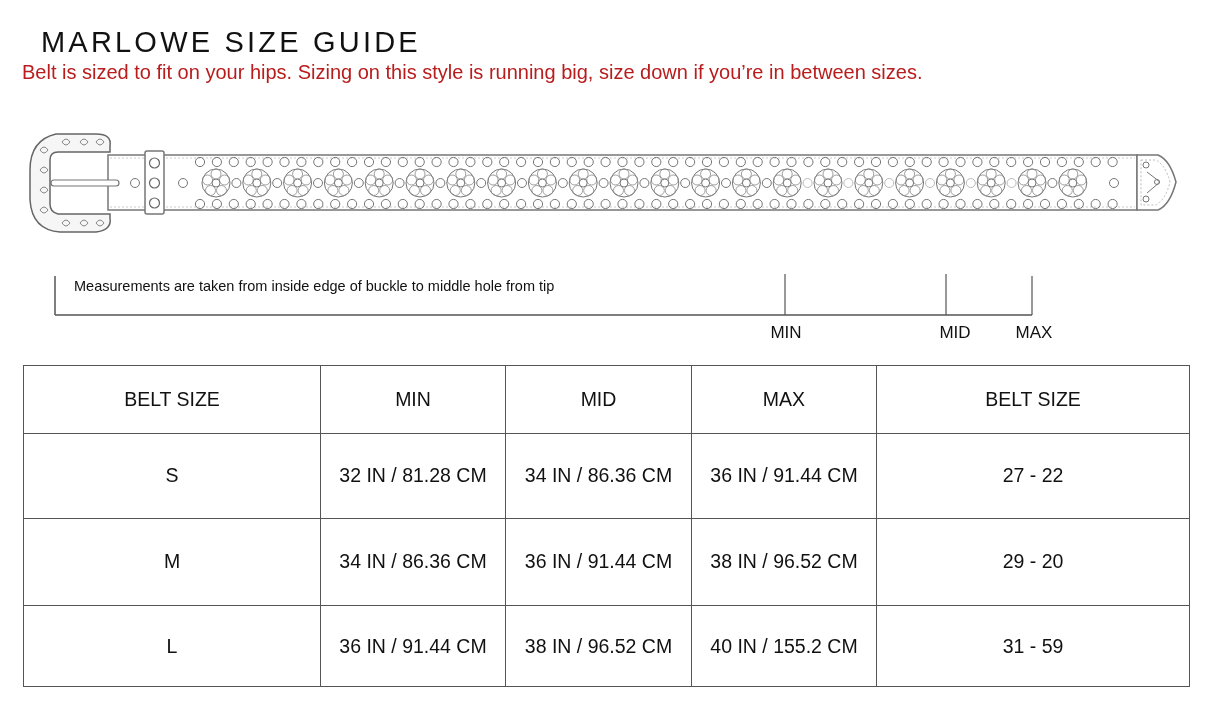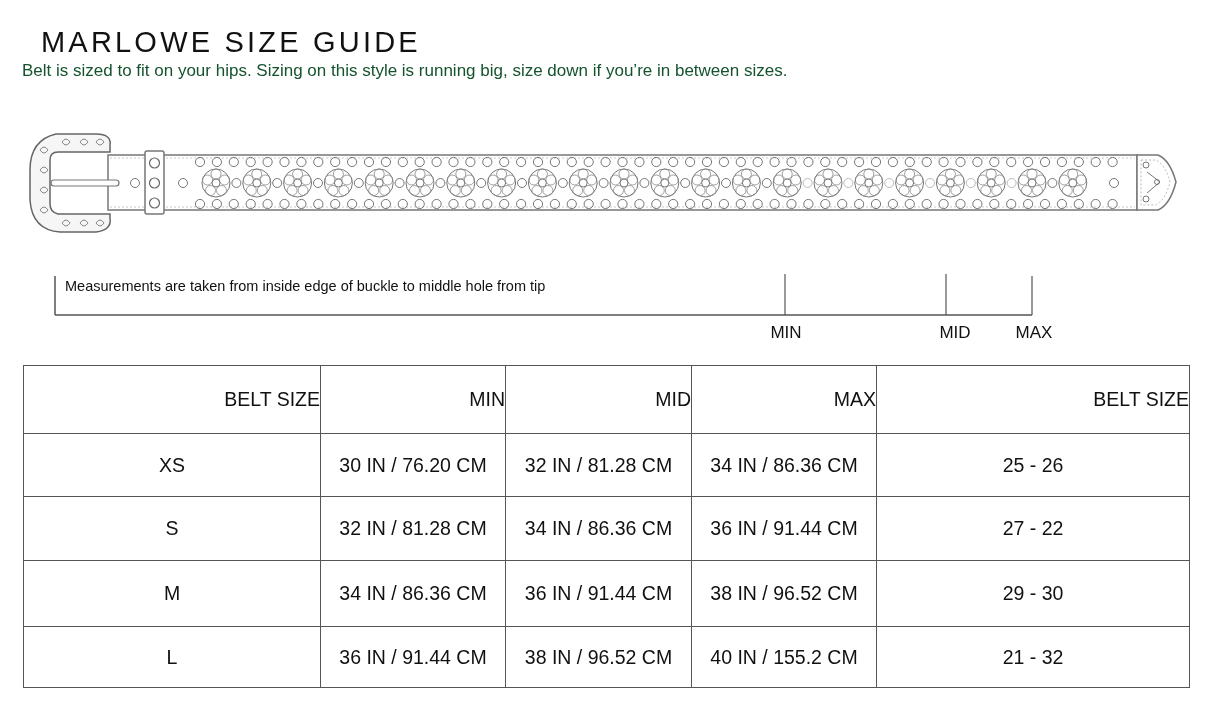--- a/index.html
+++ b/index.html
@@ -1,26 +1,26 @@
 <!DOCTYPE html>
 <html><head>
 <meta charset="utf-8">
 <style>
   html, body { margin:0; padding:0; background:#ffffff; }
   body { width:1226px; height:716px; position:relative; overflow:hidden; font-family:"Liberation Sans", sans-serif; color:#111; }
   .title { position:absolute; left:21px; top:26px; font-size:29px; letter-spacing:3.2px; font-weight:400; color:#111; white-space:nowrap;margin-left:20px; }
-  .subtitle { position:absolute; left:22px; top:61px; font-size:17px; color:#14532d; white-space:nowrap; }
+  .subtitle { position:absolute; left:22px; top:61px; font-size:20px; color:#b91c1c; white-space:nowrap; }
   .belt { position:absolute; left:0; top:120px; width:1226px; height:130px; }
   .bracket { position:absolute; }
-  .note { position:absolute; left:65px; top:278px; font-size:14.5px; color:#111; white-space:nowrap;text-align:center; }
+  .note { position:absolute; left:74px; top:278px; font-size:14.5px; color:#111; white-space:nowrap;text-align:center; }
   .mlabel { position:absolute; top:323px; font-size:17px; color:#111; transform:translateX(-50%); white-space:nowrap; }
   .table-wrap { position:absolute; left:23px; top:365px; width:1166px; height:322px; }
   table { border-collapse:collapse; width:100%; height:100%; table-layout:fixed; }
   td, th { border:1.5px solid #555; text-align:center; font-weight:400; font-size:19.5px; color:#111; padding:0; }
-  th { height:67px;text-align:right; }
+  th { height:67px; }
   tr.r1 td { height:62px; }
   tr.r2 td { height:63px; }
   tr.r3 td { height:65px; }
   tr.r4 td { height:60px; }
   .narrow { font-family:"Liberation Sans Narrow","Liberation Sans", sans-serif; }
 </style>
 </head>
 <body>
 
 <div class="title">MARLOWE SIZE GUIDE</div>
@@ -253,43 +253,36 @@
     <thead>
       <tr>
         <th>BELT SIZE</th>
         <th>MIN</th>
         <th class="narrow">MID</th>
         <th class="narrow">MAX</th>
         <th class="narrow">BELT SIZE</th>
       </tr>
     </thead>
     <tbody>
-      <tr class="r1">
-        <td>XS</td>
-        <td>30 IN / 76.20 CM</td>
-        <td class="narrow">32 IN / 81.28 CM</td>
-        <td class="narrow">34 IN / 86.36 CM</td>
-        <td class="narrow">25 - 26</td>
-      </tr>
       <tr class="r2">
         <td>S</td>
         <td>32 IN / 81.28 CM</td>
         <td class="narrow">34 IN / 86.36 CM</td>
         <td class="narrow">36 IN / 91.44 CM</td>
         <td class="narrow">27 - 22</td>
       </tr>
       <tr class="r3">
         <td>M</td>
         <td>34 IN / 86.36 CM</td>
         <td class="narrow">36 IN / 91.44 CM</td>
         <td class="narrow">38 IN / 96.52 CM</td>
-        <td class="narrow">29 - 30</td>
+        <td class="narrow">29 - 20</td>
       </tr>
       <tr class="r4">
         <td>L</td>
         <td>36 IN / 91.44 CM</td>
         <td class="narrow">38 IN / 96.52 CM</td>
         <td class="narrow">40 IN / 155.2 CM</td>
-        <td class="narrow">21 - 32</td>
+        <td class="narrow">31 - 59</td>
       </tr>
     </tbody>
   </table>
 </div>
 
 </body></html>

